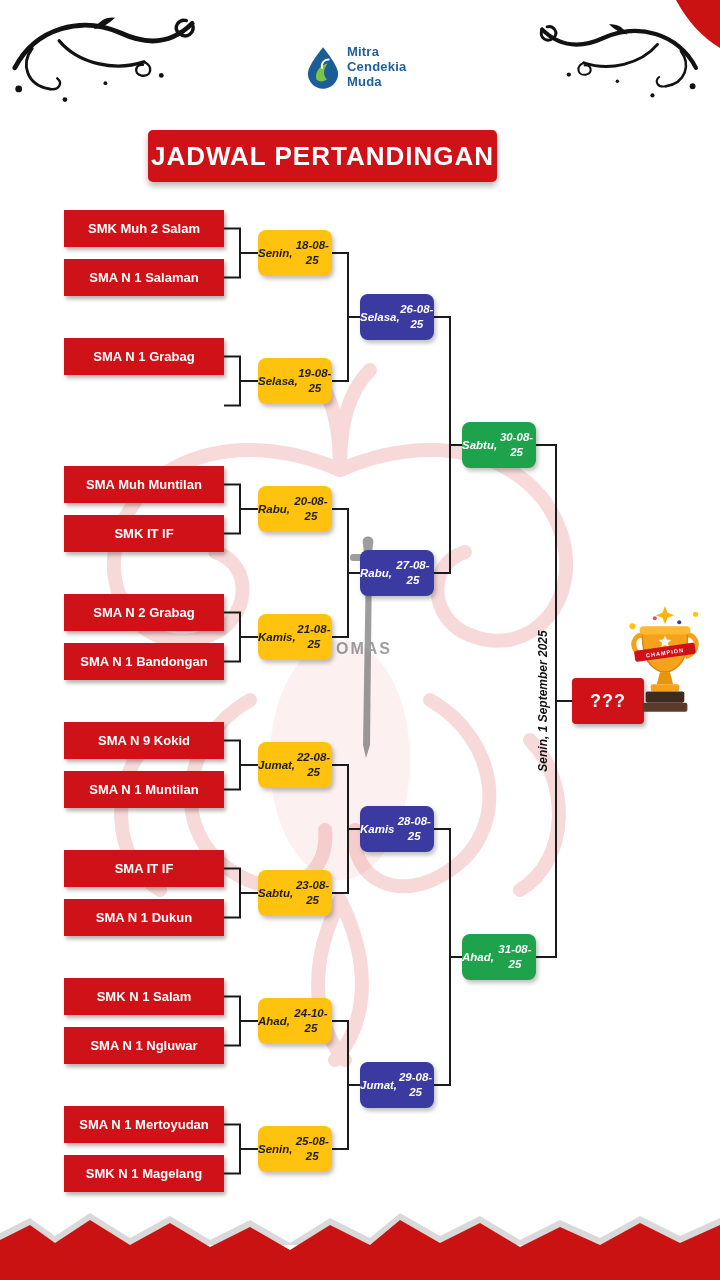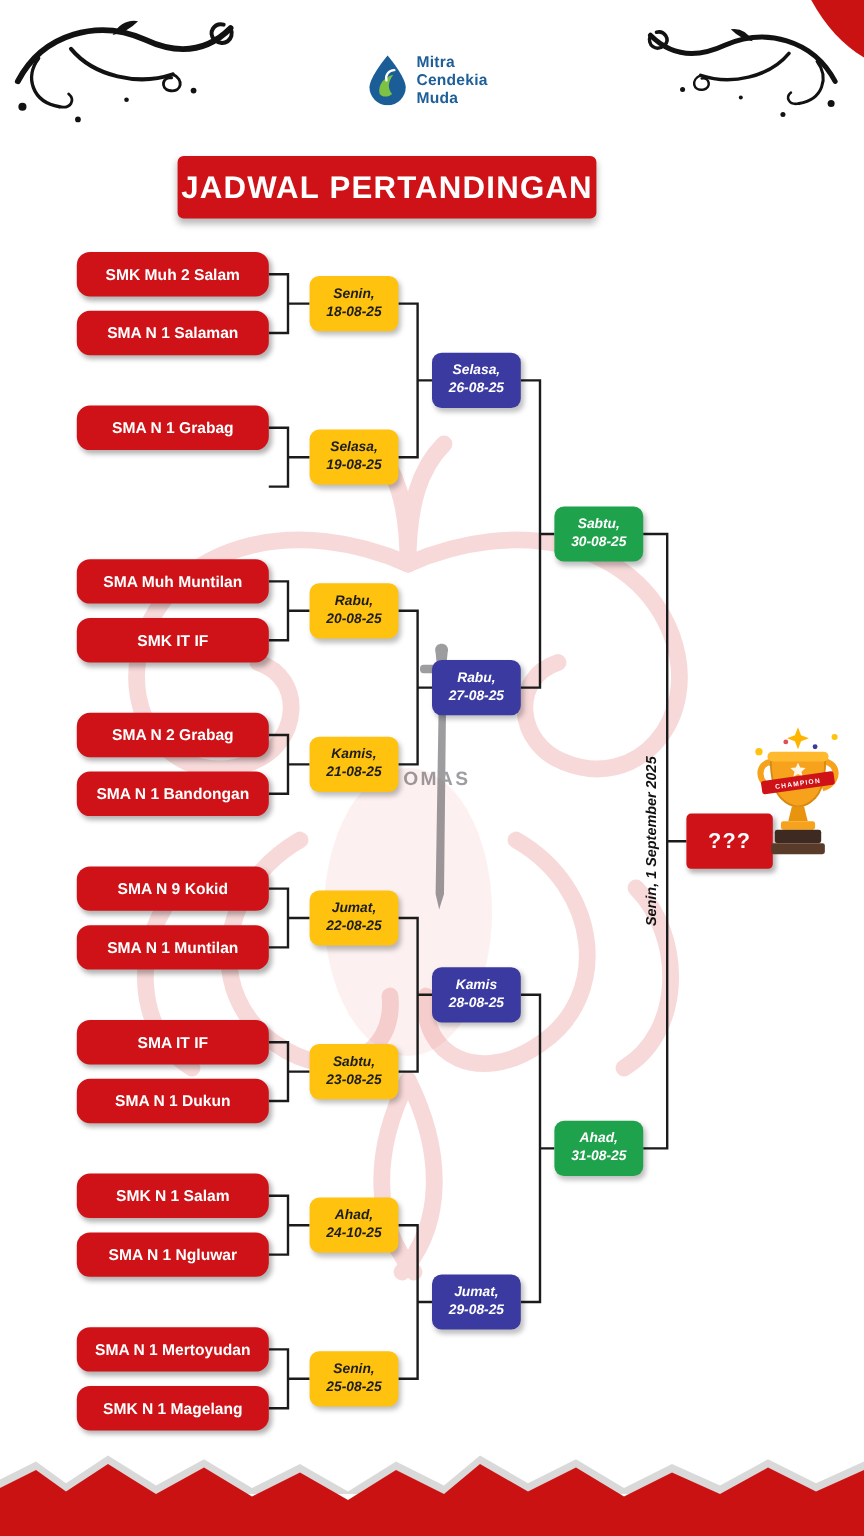--- a/index.html
+++ b/index.html
@@ -11,43 +11,43 @@
     --red:#CE1217; --yellow:#FFC20E; --blue:#3A3AA0; --green:#1FA24C;
   }
   svg { display:block; }
 
   
   .flourish { position:absolute; }
   .flourish.left  { left:6px;  top:8px;  width:195px; height:106px; }
   .flourish.right { right:6px; top:16px; width:190px; height:92px; transform:scaleX(-1); }
   .corner-red { position:absolute; top:0; right:0; width:60px; height:60px; }
 
-  .logo { position:absolute; left:306px; top:44px; display:flex; gap:7px; }
+  .logo { position:absolute; left:306px; top:44px; display:flex; align-items:center; gap:7px; }
   .logo-text { display:flex; flex-direction:column; color:#1E5F99; font-weight:700;
                font-size:13px; line-height:15px; letter-spacing:.2px; }
 
   .title-banner {
     position:absolute; left:148px; top:130px; width:349px; height:52px;
     background:var(--red); border-radius:5px;
     display:flex; align-items:center; justify-content:center;
     color:#fff; font-size:26px; font-weight:800; letter-spacing:1px;
     box-shadow:0 4px 6px rgba(0,0,0,.28);
   }
 
   
   .team {
     position:absolute; left:64px; width:160px; height:37px;
-    background:var(--red); color:#fff; border-radius:11px;
+    background:var(--red); color:#fff; border-radius:0;
     display:flex; align-items:center; justify-content:center;
     font-size:13px; font-weight:700; text-align:center;
     box-shadow:2px 3px 4px rgba(0,0,0,.3); z-index:3;
   }
   .date {
     position:absolute; width:74px; height:46px; border-radius:8px;
-    display:flex; flex-direction:column; align-items:center; justify-content:center;
+    display:flex; flex-direction:row; align-items:center; justify-content:center;
     font-size:11.5px; font-style:italic; font-weight:700; line-height:15px;
     box-shadow:2px 3px 4px rgba(0,0,0,.25); z-index:3; text-align:center;
   }
   .r1 { left:258px; background:var(--yellow); color:#1d1d1d; }
   .r2 { left:360px; background:var(--blue);   color:#ffffff; }
   .r3 { left:462px; background:var(--green);  color:#ffffff; }
 
   .final-date {
     position:absolute; left:543px; top:701px; transform:translate(-50%,-50%) rotate(-90deg);
     white-space:nowrap; font-size:12px; font-style:italic; font-weight:700; color:#111;

